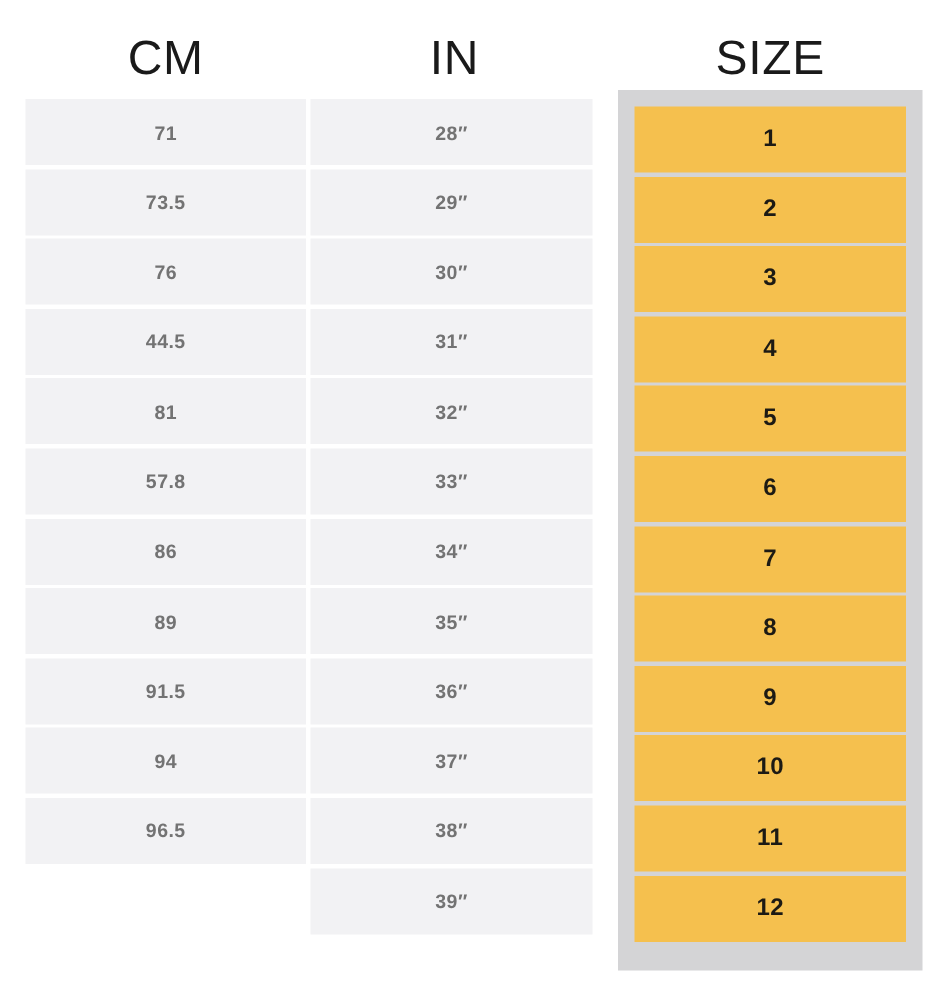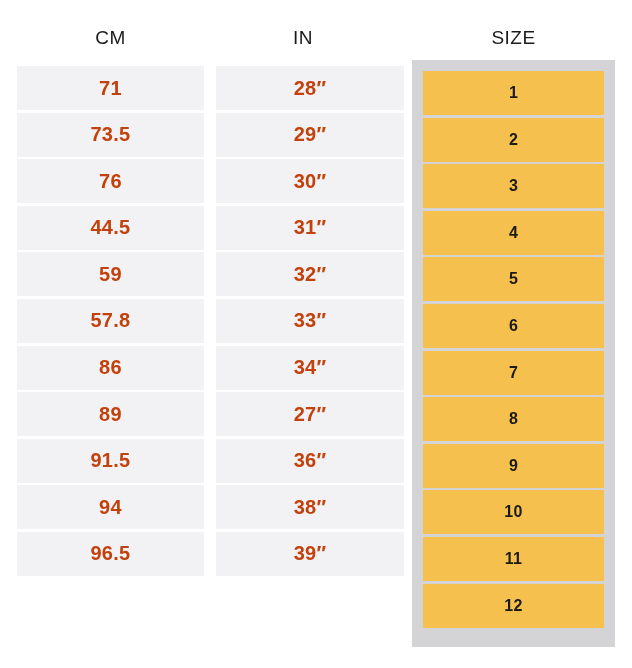--- a/index.html
+++ b/index.html
@@ -28,48 +28,48 @@
     position: absolute;
     left: 0;
     top: 22px;
     width: 632px;
     height: 38px;
   }
   .col-header {
     position: absolute;
     top: 0;
     text-align: center;
-    font-size: 19px;
+    font-size: 32px;
     font-weight: 400;
     color: #1a1a1a;
     letter-spacing: 0.5px;
     line-height: 32px;
   }
   .col-header.cm   { left: 17px;  width: 187px; }
   .col-header.in   { left: 209px; width: 188px; }
   .col-header.size { left: 412px; width: 203px; }
 
   
   .col {
     position: absolute;
     top: 66px;
   }
   .col.cm { left: 17px;  width: 187px; }
-  .col.in { left: 216px; width: 188px; }
+  .col.in { left: 207px; width: 188px; }
 
   .cell {
     height: 44px;
     margin-bottom: 2.6px;
     background: #f2f2f4;
     display: flex;
     align-items: center;
     justify-content: center;
-    font-size: 20px;
+    font-size: 13px;
     font-weight: 700;
-    color: #c2410c;
+    color: #737373;
     letter-spacing: 0.3px;
   }
   .cell:last-child { margin-bottom: 0; }
 
   
   .size-frame {
     position: absolute;
     left: 412px;
     top: 60px;
     width: 203px;
@@ -106,39 +106,40 @@
     <div class="col-header cm">CM</div>
     <div class="col-header size">SIZE</div>
     <div class="col-header in">IN</div>
   </div>
 
   <div class="col cm">
     <div class="cell">71</div>
     <div class="cell">73.5</div>
     <div class="cell">76</div>
     <div class="cell">44.5</div>
-    <div class="cell">59</div>
+    <div class="cell">81</div>
     <div class="cell">57.8</div>
     <div class="cell">86</div>
     <div class="cell">89</div>
     <div class="cell">91.5</div>
     <div class="cell">94</div>
     <div class="cell">96.5</div>
   </div>
 
   <div class="col in">
     <div class="cell">28″</div>
     <div class="cell">29″</div>
     <div class="cell">30″</div>
     <div class="cell">31″</div>
     <div class="cell">32″</div>
     <div class="cell">33″</div>
     <div class="cell">34″</div>
-    <div class="cell">27″</div>
+    <div class="cell">35″</div>
     <div class="cell">36″</div>
+    <div class="cell">37″</div>
     <div class="cell">38″</div>
     <div class="cell">39″</div>
   </div>
 
   <div class="size-frame">
     <div class="size-inner">
       <div class="size-cell">1</div>
       <div class="size-cell">2</div>
       <div class="size-cell">3</div>
       <div class="size-cell">4</div>

